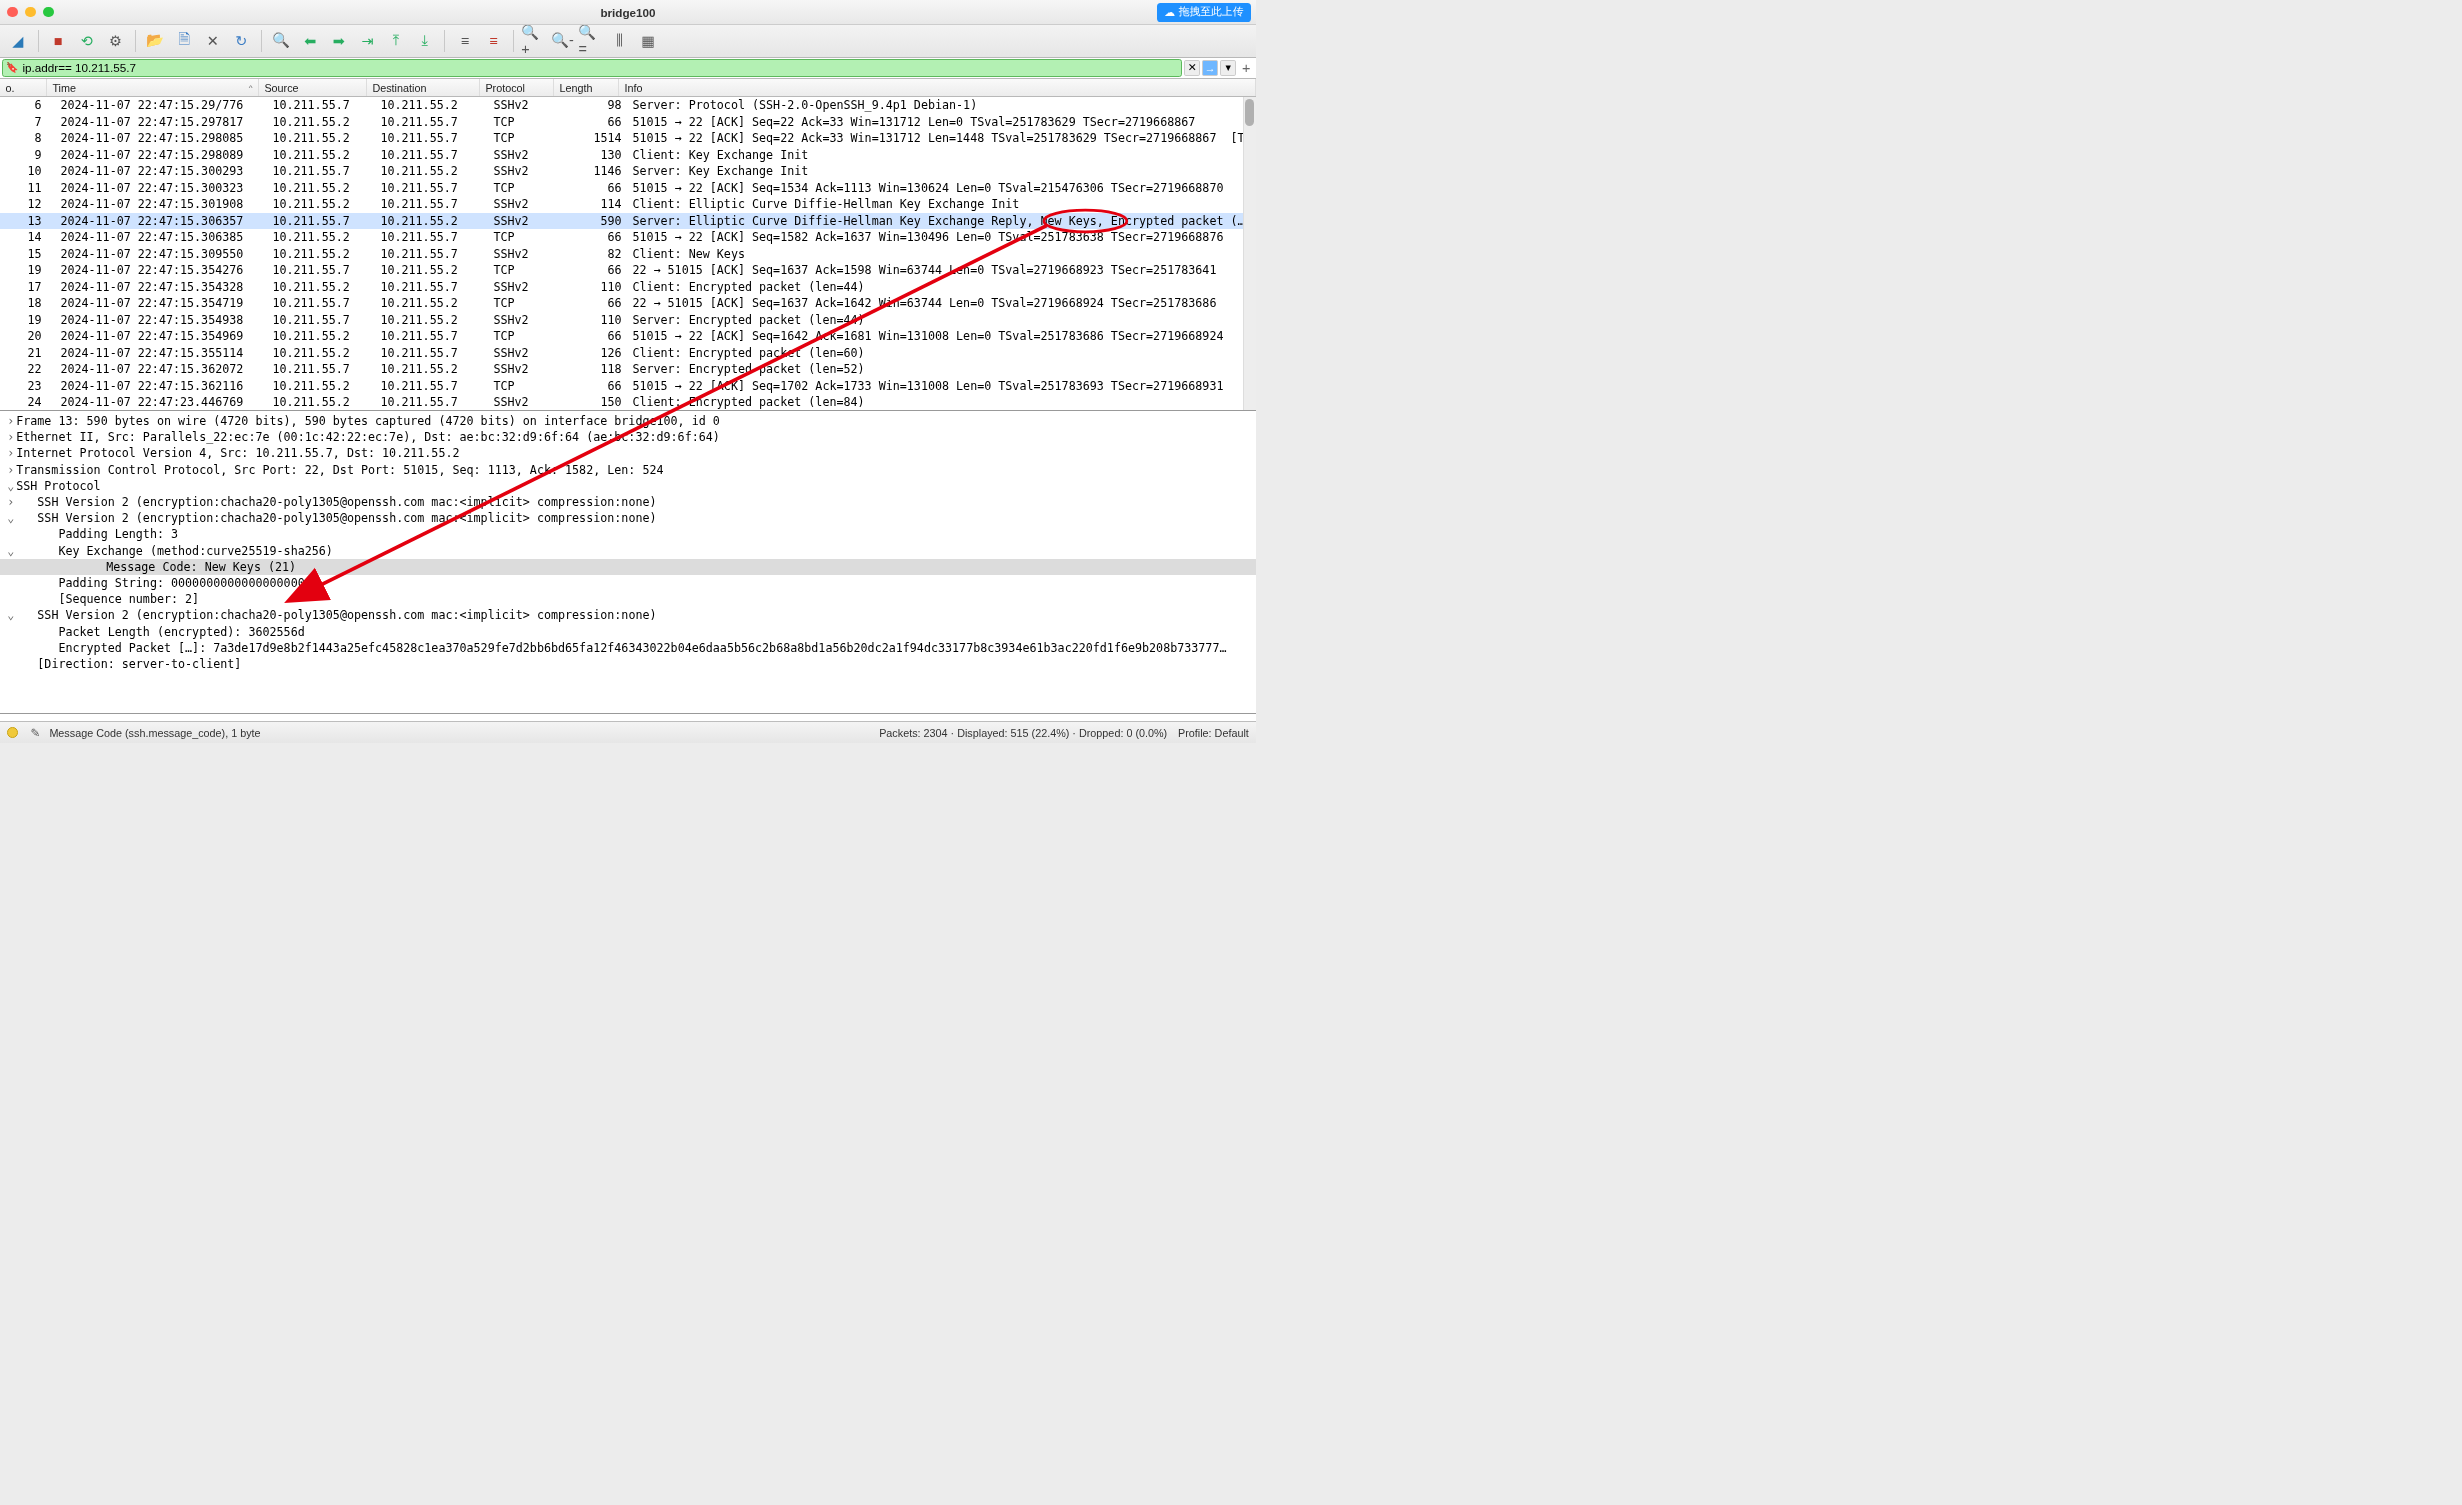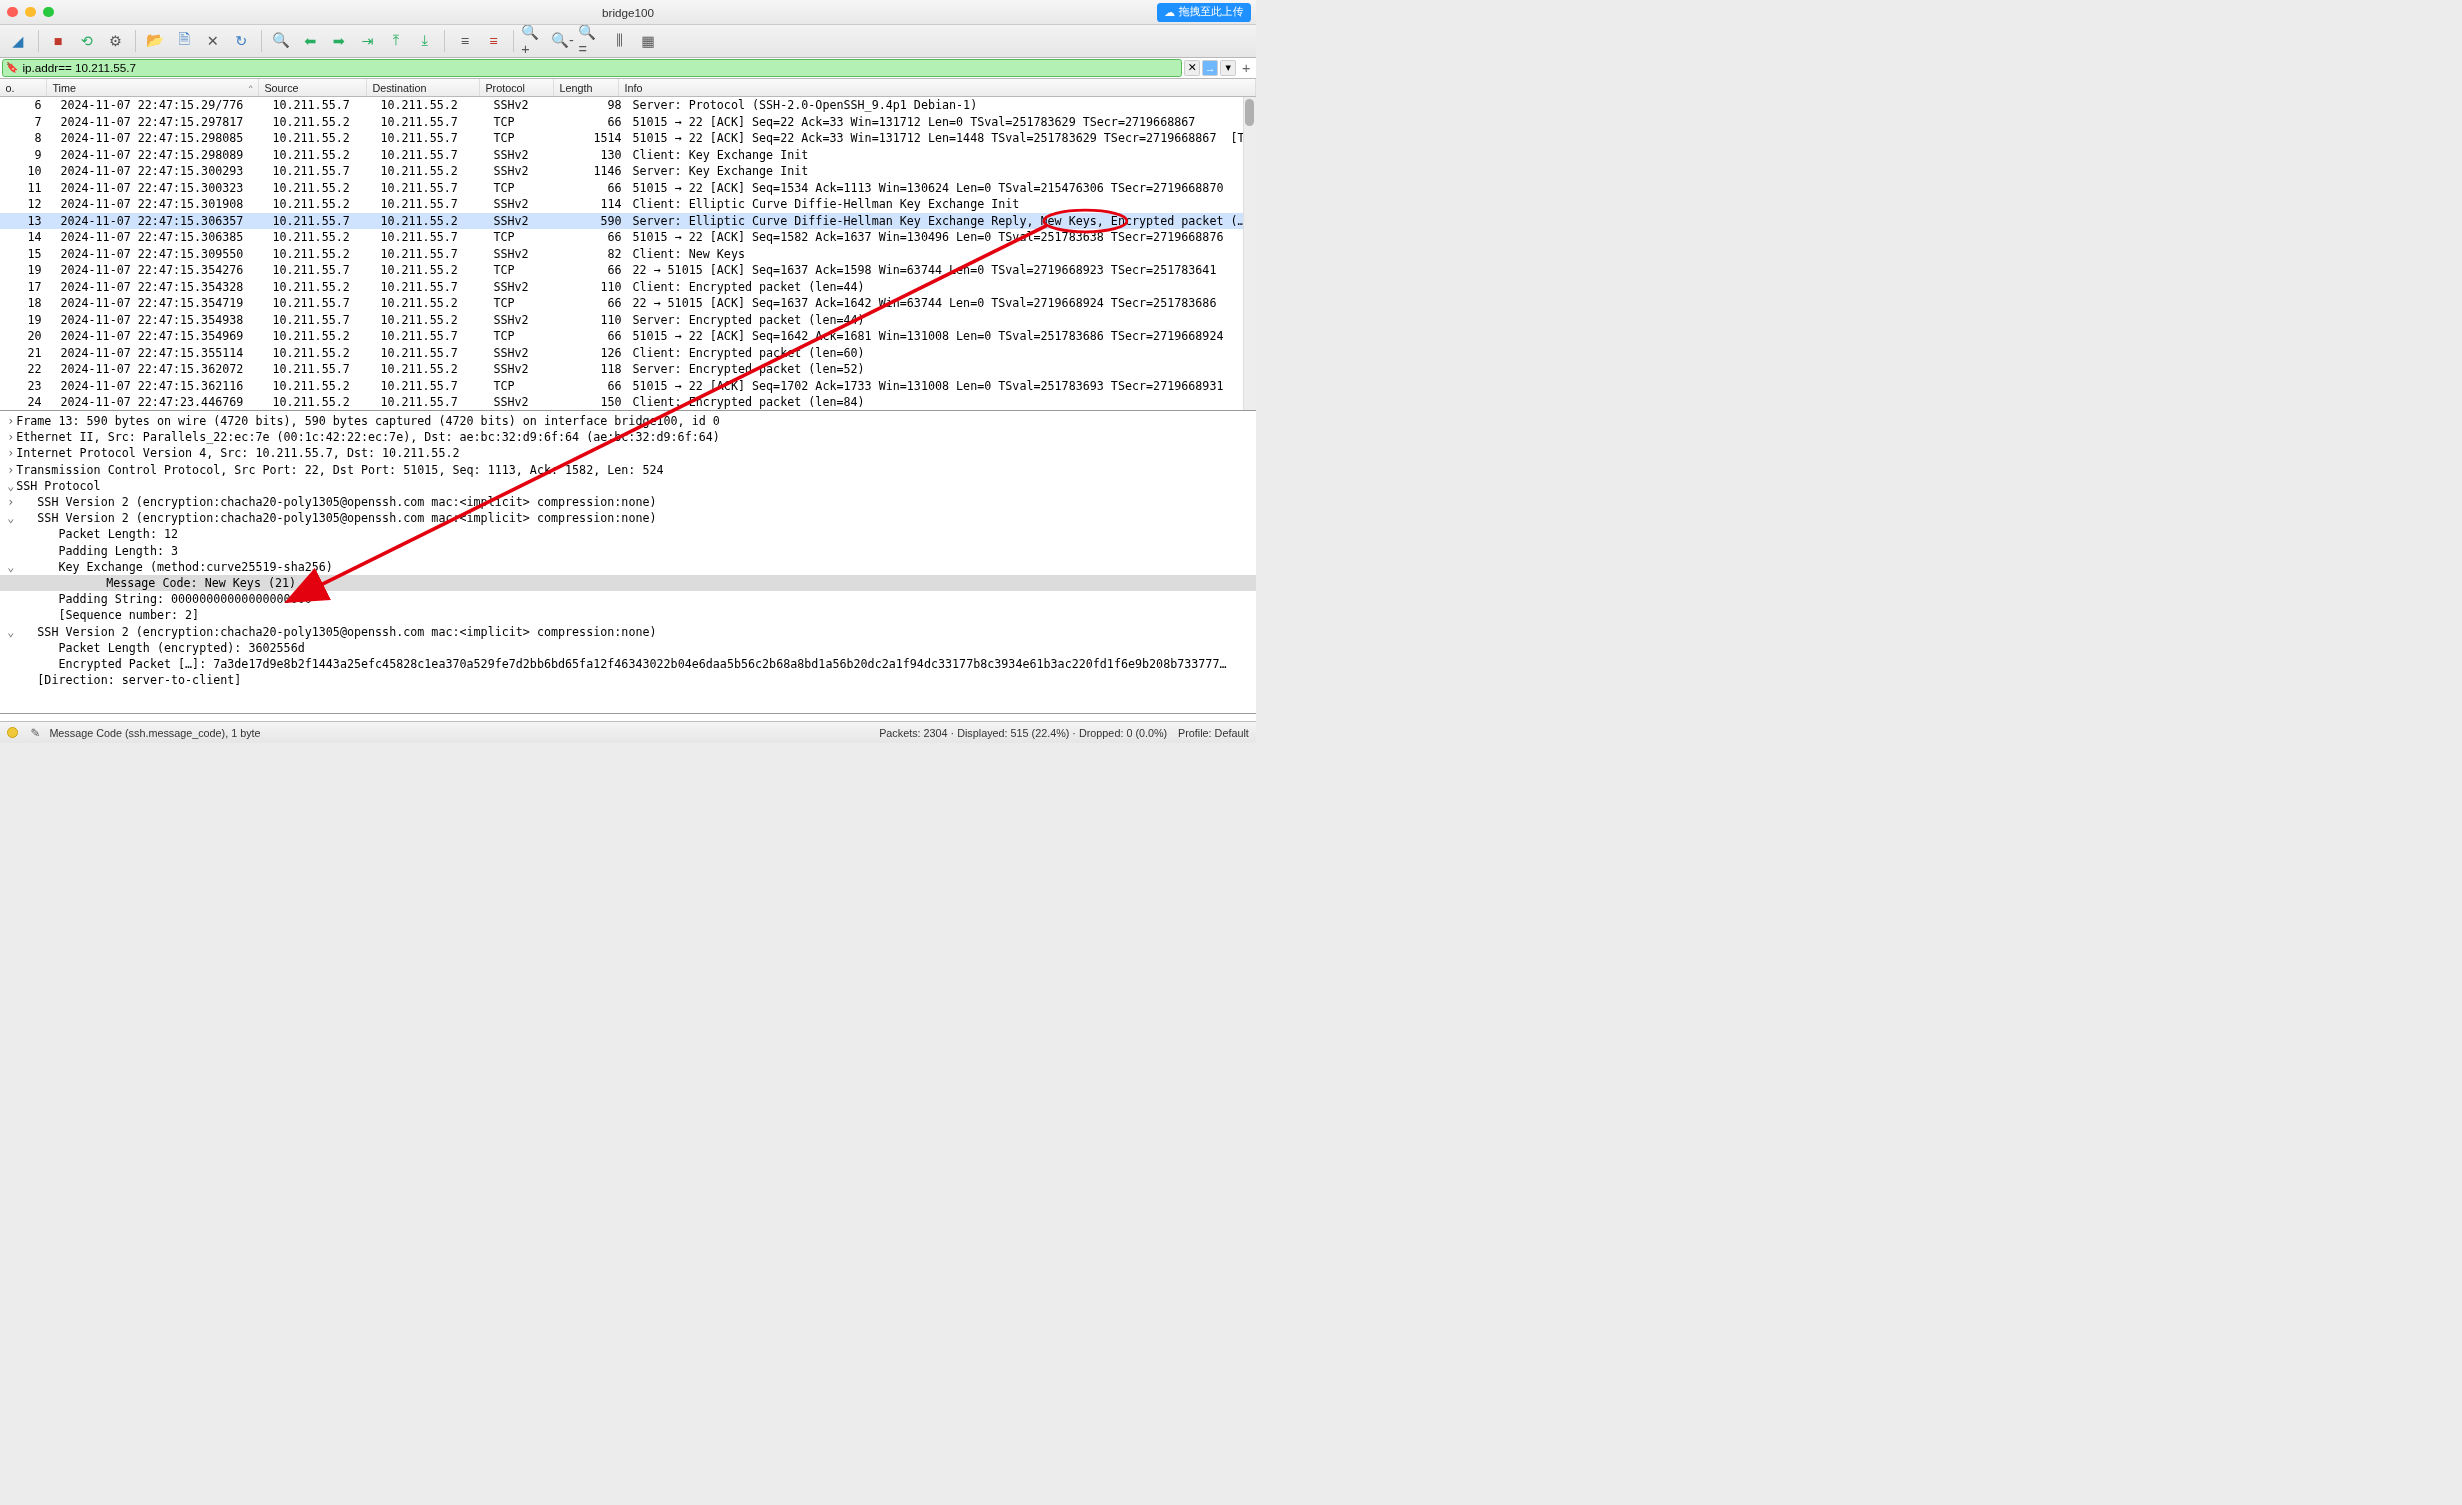--- a/index.html
+++ b/index.html
@@ -19,21 +19,21 @@
     display: flex;
     align-items: center;
     padding: 0 7.2px;
     position: relative;
   }
   .traffic-lights { display: flex; gap: 7.2px; }
   .tl { width: 10.8px; height: 10.8px; border-radius: 50%; }
   .tl.red { background:#ff5f57; }
   .tl.yellow { background:#febc2e; }
   .tl.green { background:#28c840; }
-  .window-title { position:absolute; left:0; right:0; text-align:center; font-size:11.7px; font-weight:400; color:#333; pointer-events:none;}
+  .window-title { position:absolute; left:0; right:0; text-align:center; font-size:11.7px; font-weight:700; color:#333; pointer-events:none;}
   .upload-btn {
     position:absolute; right:5.4px; top:2.7px;
     background:#1e90ff; color:#fff; font-size:10.8px; padding:2.7px 7.2px; border-radius:3.6px;
     display:flex; align-items:center; gap:3.6px;
   }
   .toolbar {
     height: 32.5px;
     background: linear-gradient(#f3f3f3,#e6e6e6);
     border-bottom: 0.9px solid #b8b8b8;
     display:flex; align-items:center; padding:0 5.4px; gap:3.6px;
@@ -194,21 +194,20 @@
   </div>
 
 <div class="details" id="details">
     <div class="drow"><span class="tw">›</span><span class="ind"></span><span>Frame 13: 590 bytes on wire (4720 bits), 590 bytes captured (4720 bits) on interface bridge100, id 0</span></div>
     <div class="drow"><span class="tw">›</span><span class="ind"></span><span>Ethernet II, Src: Parallels_22:ec:7e (00:1c:42:22:ec:7e), Dst: ae:bc:32:d9:6f:64 (ae:bc:32:d9:6f:64)</span></div>
     <div class="drow"><span class="tw">›</span><span class="ind"></span><span>Internet Protocol Version 4, Src: 10.211.55.7, Dst: 10.211.55.2</span></div>
     <div class="drow"><span class="tw">›</span><span class="ind"></span><span>Transmission Control Protocol, Src Port: 22, Dst Port: 51015, Seq: 1113, Ack: 1582, Len: 524</span></div>
     <div class="drow"><span class="tw">⌄</span><span class="ind"></span><span>SSH Protocol</span></div>
     <div class="drow"><span class="tw">›</span><span class="ind">   </span><span>SSH Version 2 (encryption:chacha20-poly1305@openssh.com mac:&lt;implicit&gt; compression:none)</span></div>
     <div class="drow"><span class="tw">⌄</span><span class="ind">   </span><span>SSH Version 2 (encryption:chacha20-poly1305@openssh.com mac:&lt;implicit&gt; compression:none)</span></div>
-    <div class="drow"><span class="tw"> </span><span class="ind">      </span><span>Packet Length: 12</span></div>
     <div class="drow"><span class="tw"> </span><span class="ind">      </span><span>Padding Length: 3</span></div>
     <div class="drow"><span class="tw">⌄</span><span class="ind">      </span><span>Key Exchange (method:curve25519-sha256)</span></div>
     <div class="drow sel"><span class="tw"> </span><span class="ind">         </span><span>Message Code: New Keys (21)</span></div>
     <div class="drow"><span class="tw"> </span><span class="ind">      </span><span>Padding String: 00000000000000000000</span></div>
     <div class="drow"><span class="tw"> </span><span class="ind">      </span><span>[Sequence number: 2]</span></div>
     <div class="drow"><span class="tw">⌄</span><span class="ind">   </span><span>SSH Version 2 (encryption:chacha20-poly1305@openssh.com mac:&lt;implicit&gt; compression:none)</span></div>
     <div class="drow"><span class="tw"> </span><span class="ind">      </span><span>Packet Length (encrypted): 3602556d</span></div>
     <div class="drow"><span class="tw"> </span><span class="ind">      </span><span>Encrypted Packet […]: 7a3de17d9e8b2f1443a25efc45828c1ea370a529fe7d2bb6bd65fa12f46343022b04e6daa5b56c2b68a8bd1a56b20dc2a1f94dc33177b8c3934e61b3ac220fd1f6e9b208b733777…</span></div>
     <div class="drow"><span class="tw"> </span><span class="ind">   </span><span>[Direction: server-to-client]</span></div>
   </div>

